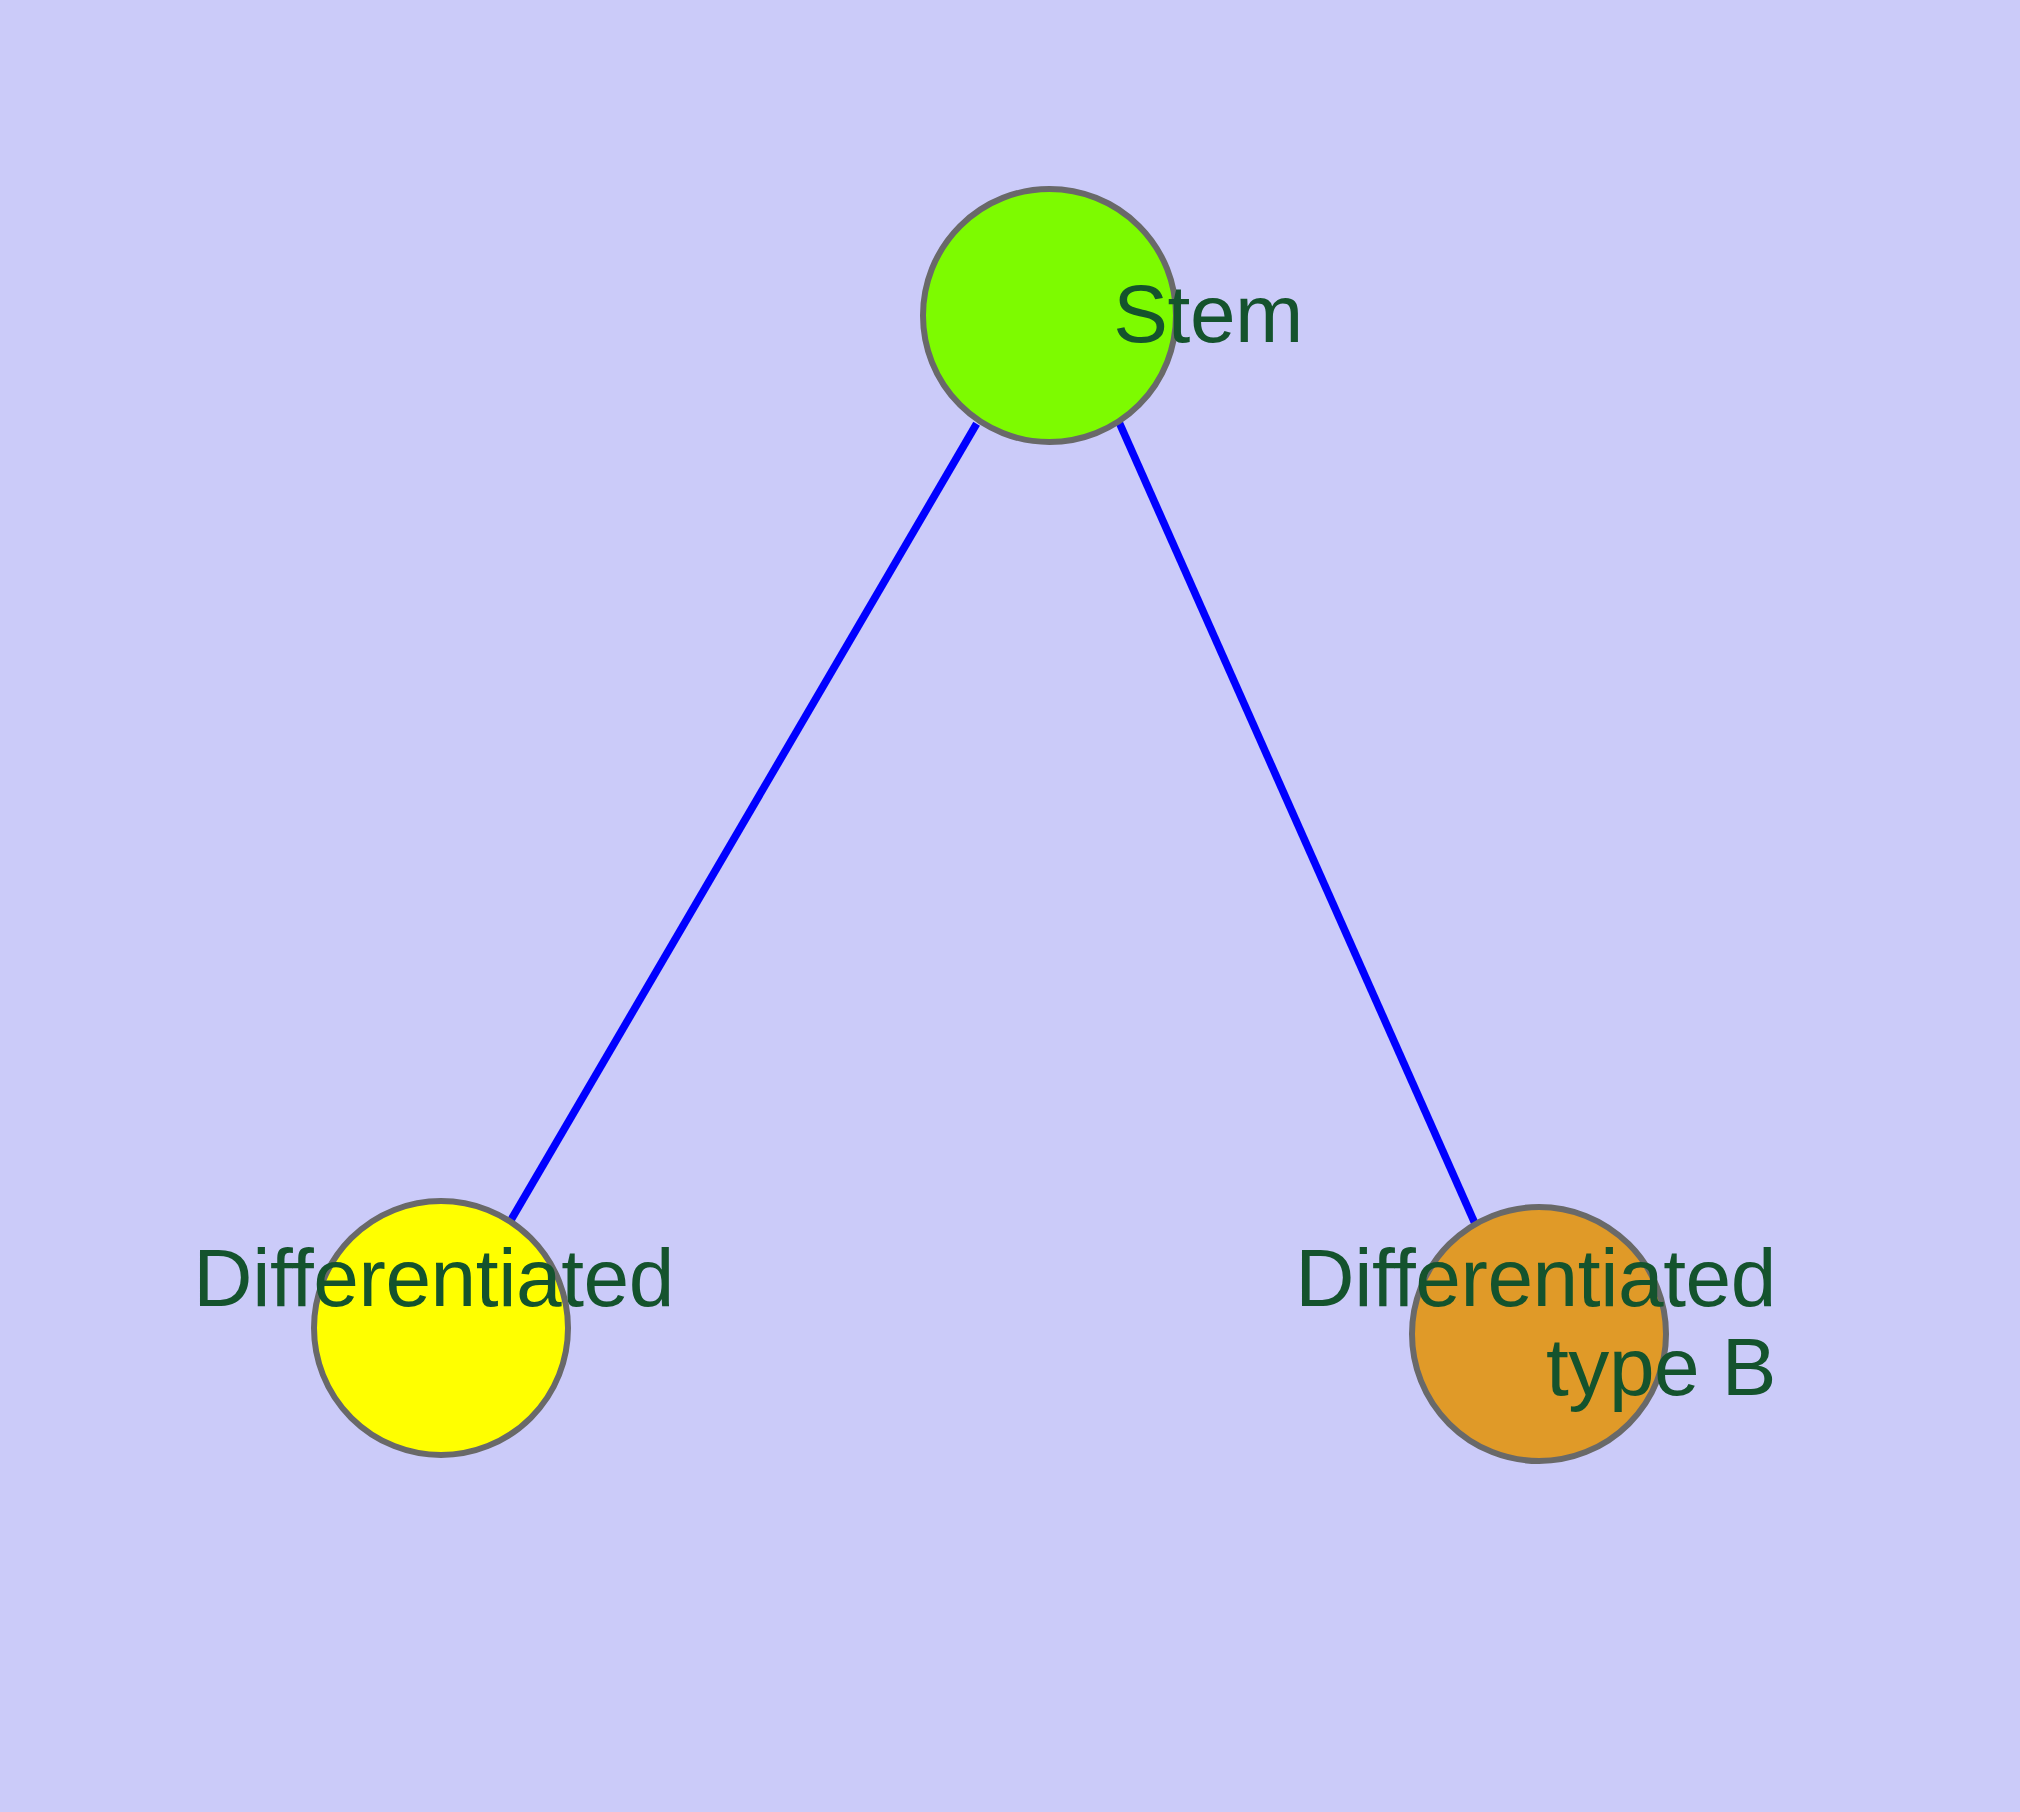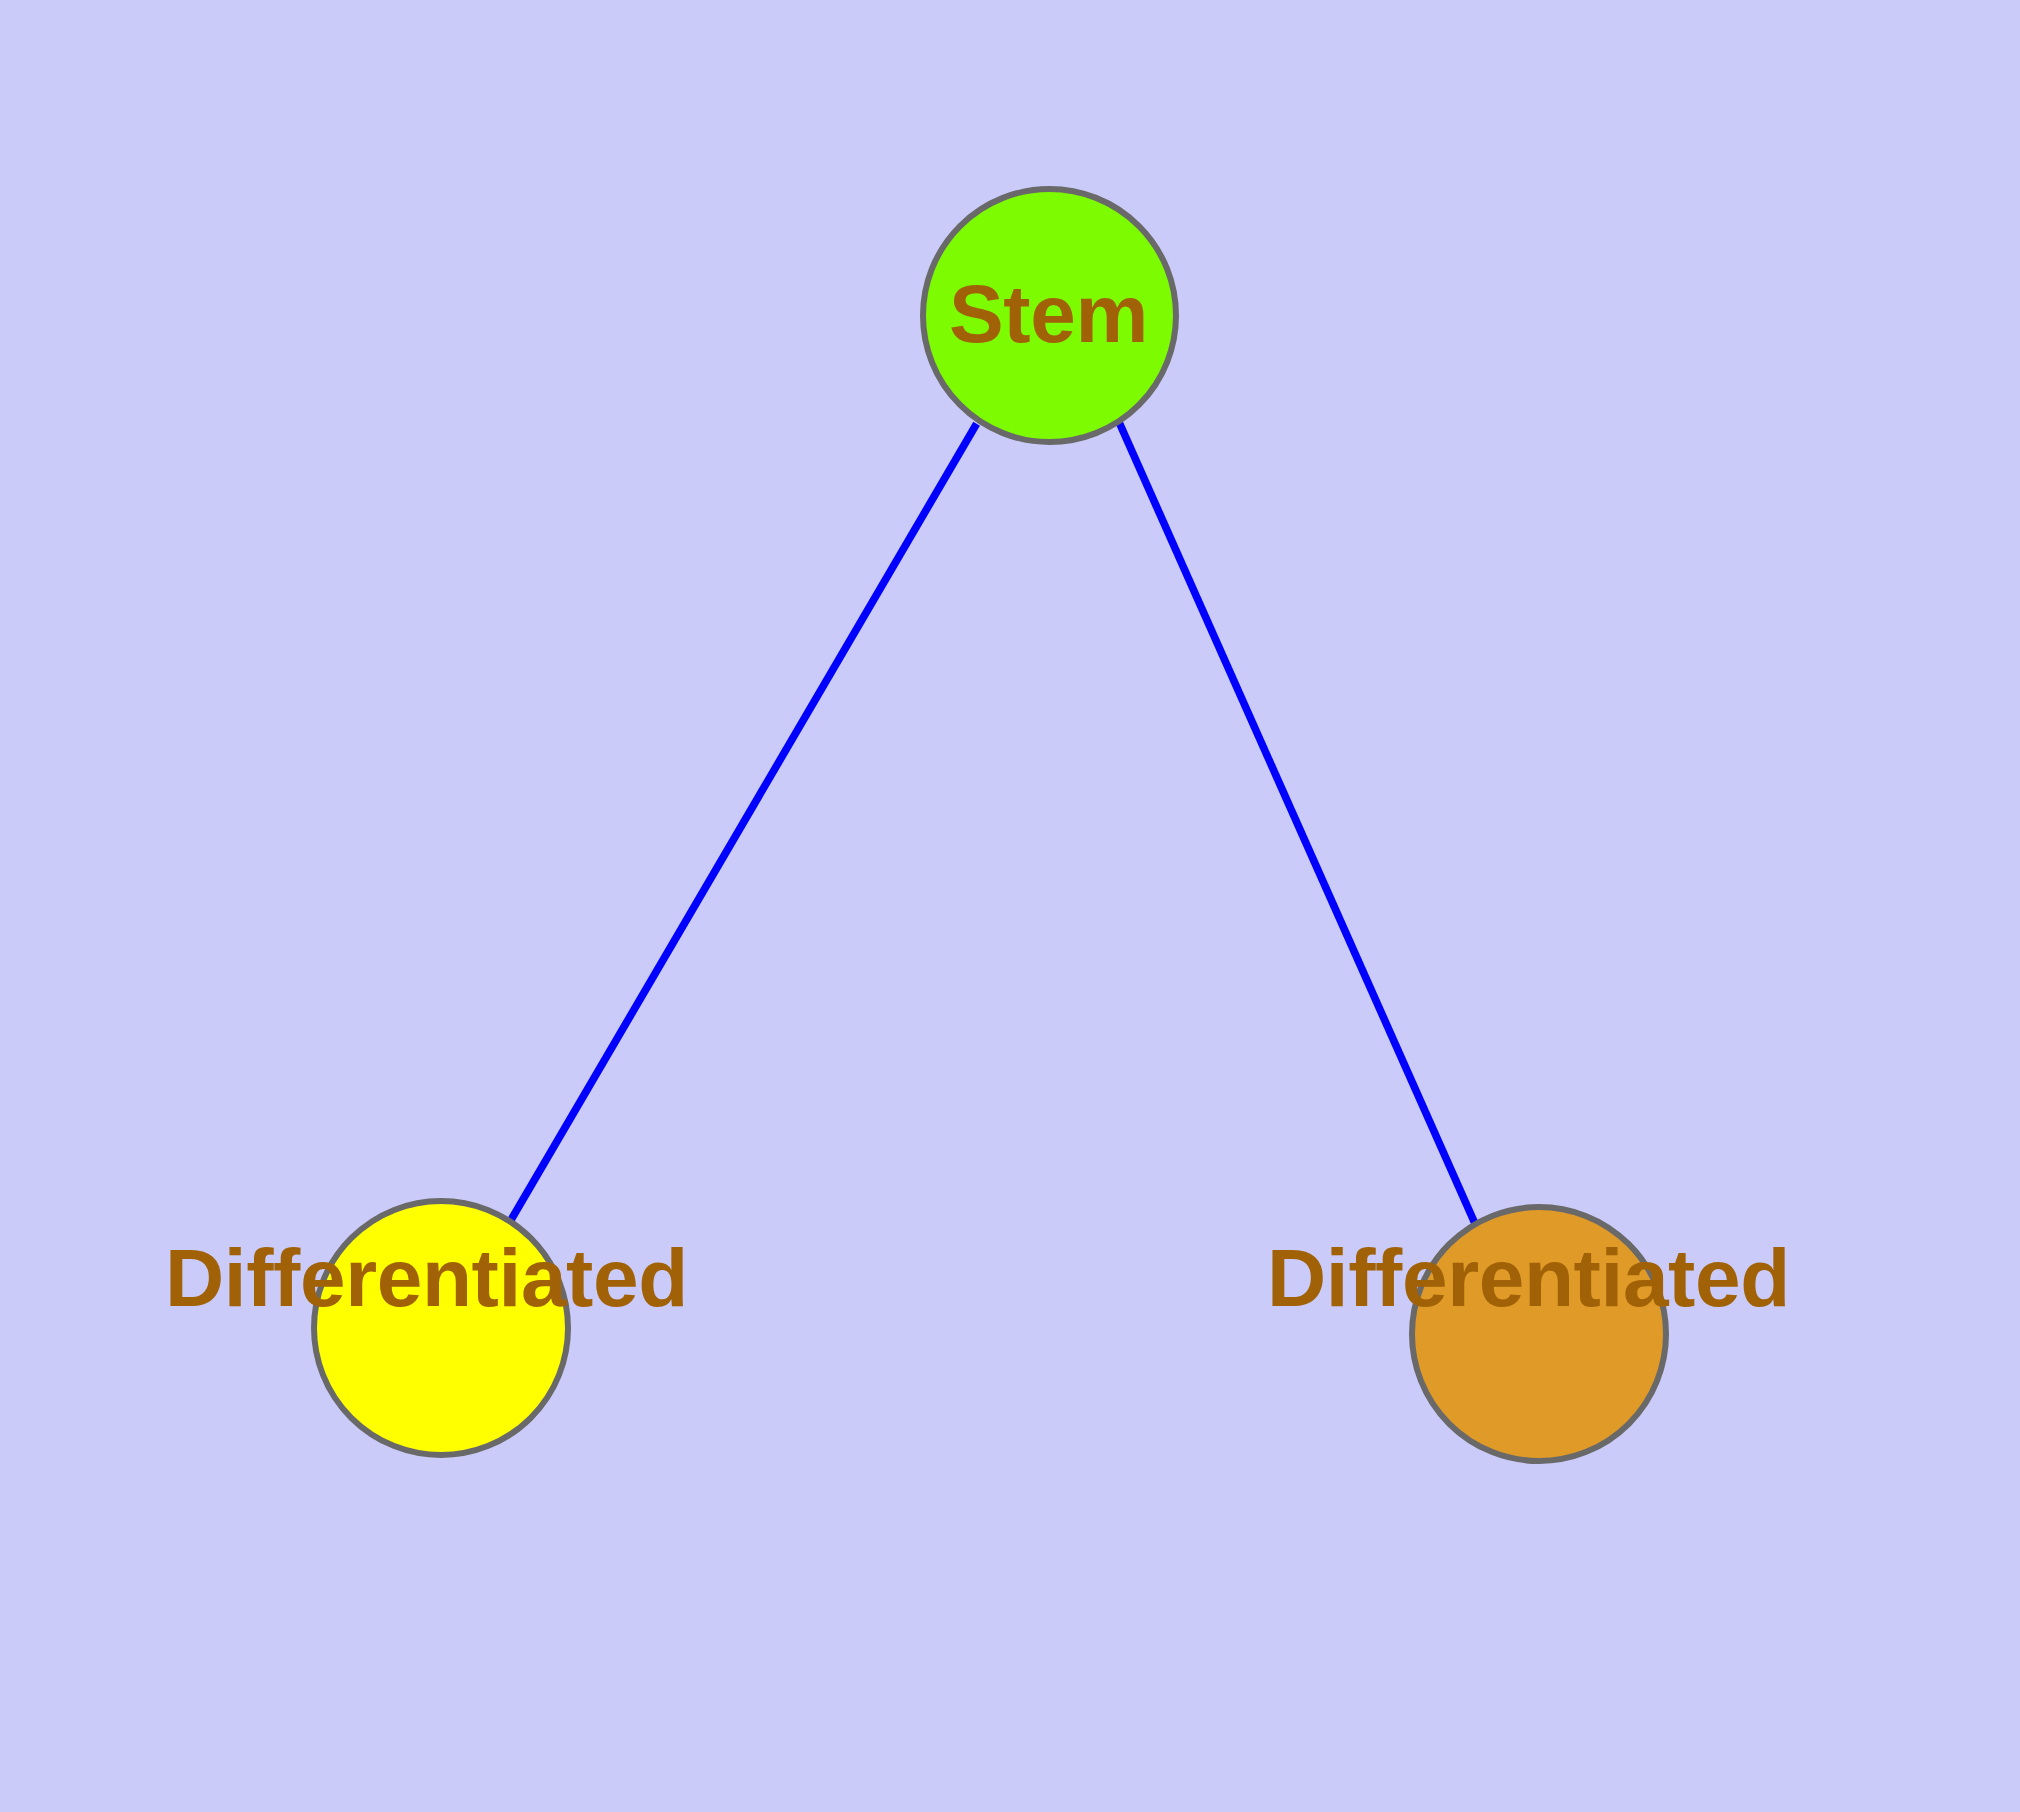--- a/index.html
+++ b/index.html
@@ -28,23 +28,23 @@
     height: 1812px;
   }
   .node {
     position: absolute;
     box-sizing: border-box;
     border-radius: 50%;
     border: 6px solid #696969;
   }
   .node-label {
     position: absolute;
-    text-align: center;
-    font-weight: bold;
-    color: #a16207;
+    text-align: right;
+    font-weight: normal;
+    color: #14532d;
     line-height: 1.08;
     white-space: nowrap;
     letter-spacing: -0.4px;
   }
   
   #node-stem {
     left: 920px;
     top: 186px;
     width: 259px;
     height: 259px;
@@ -104,16 +104,17 @@
   <div class="node-label" id="label-stem">
     <div>Stem</div>
   </div>
 
   <div class="node-label" id="label-type-a">
     <div>Differentiated</div>
   </div>
 
   <div class="node-label" id="label-type-b">
     <div>Differentiated</div>
+    <div>type B</div>
   </div>
 
 </div>
 
 
 </body></html>

